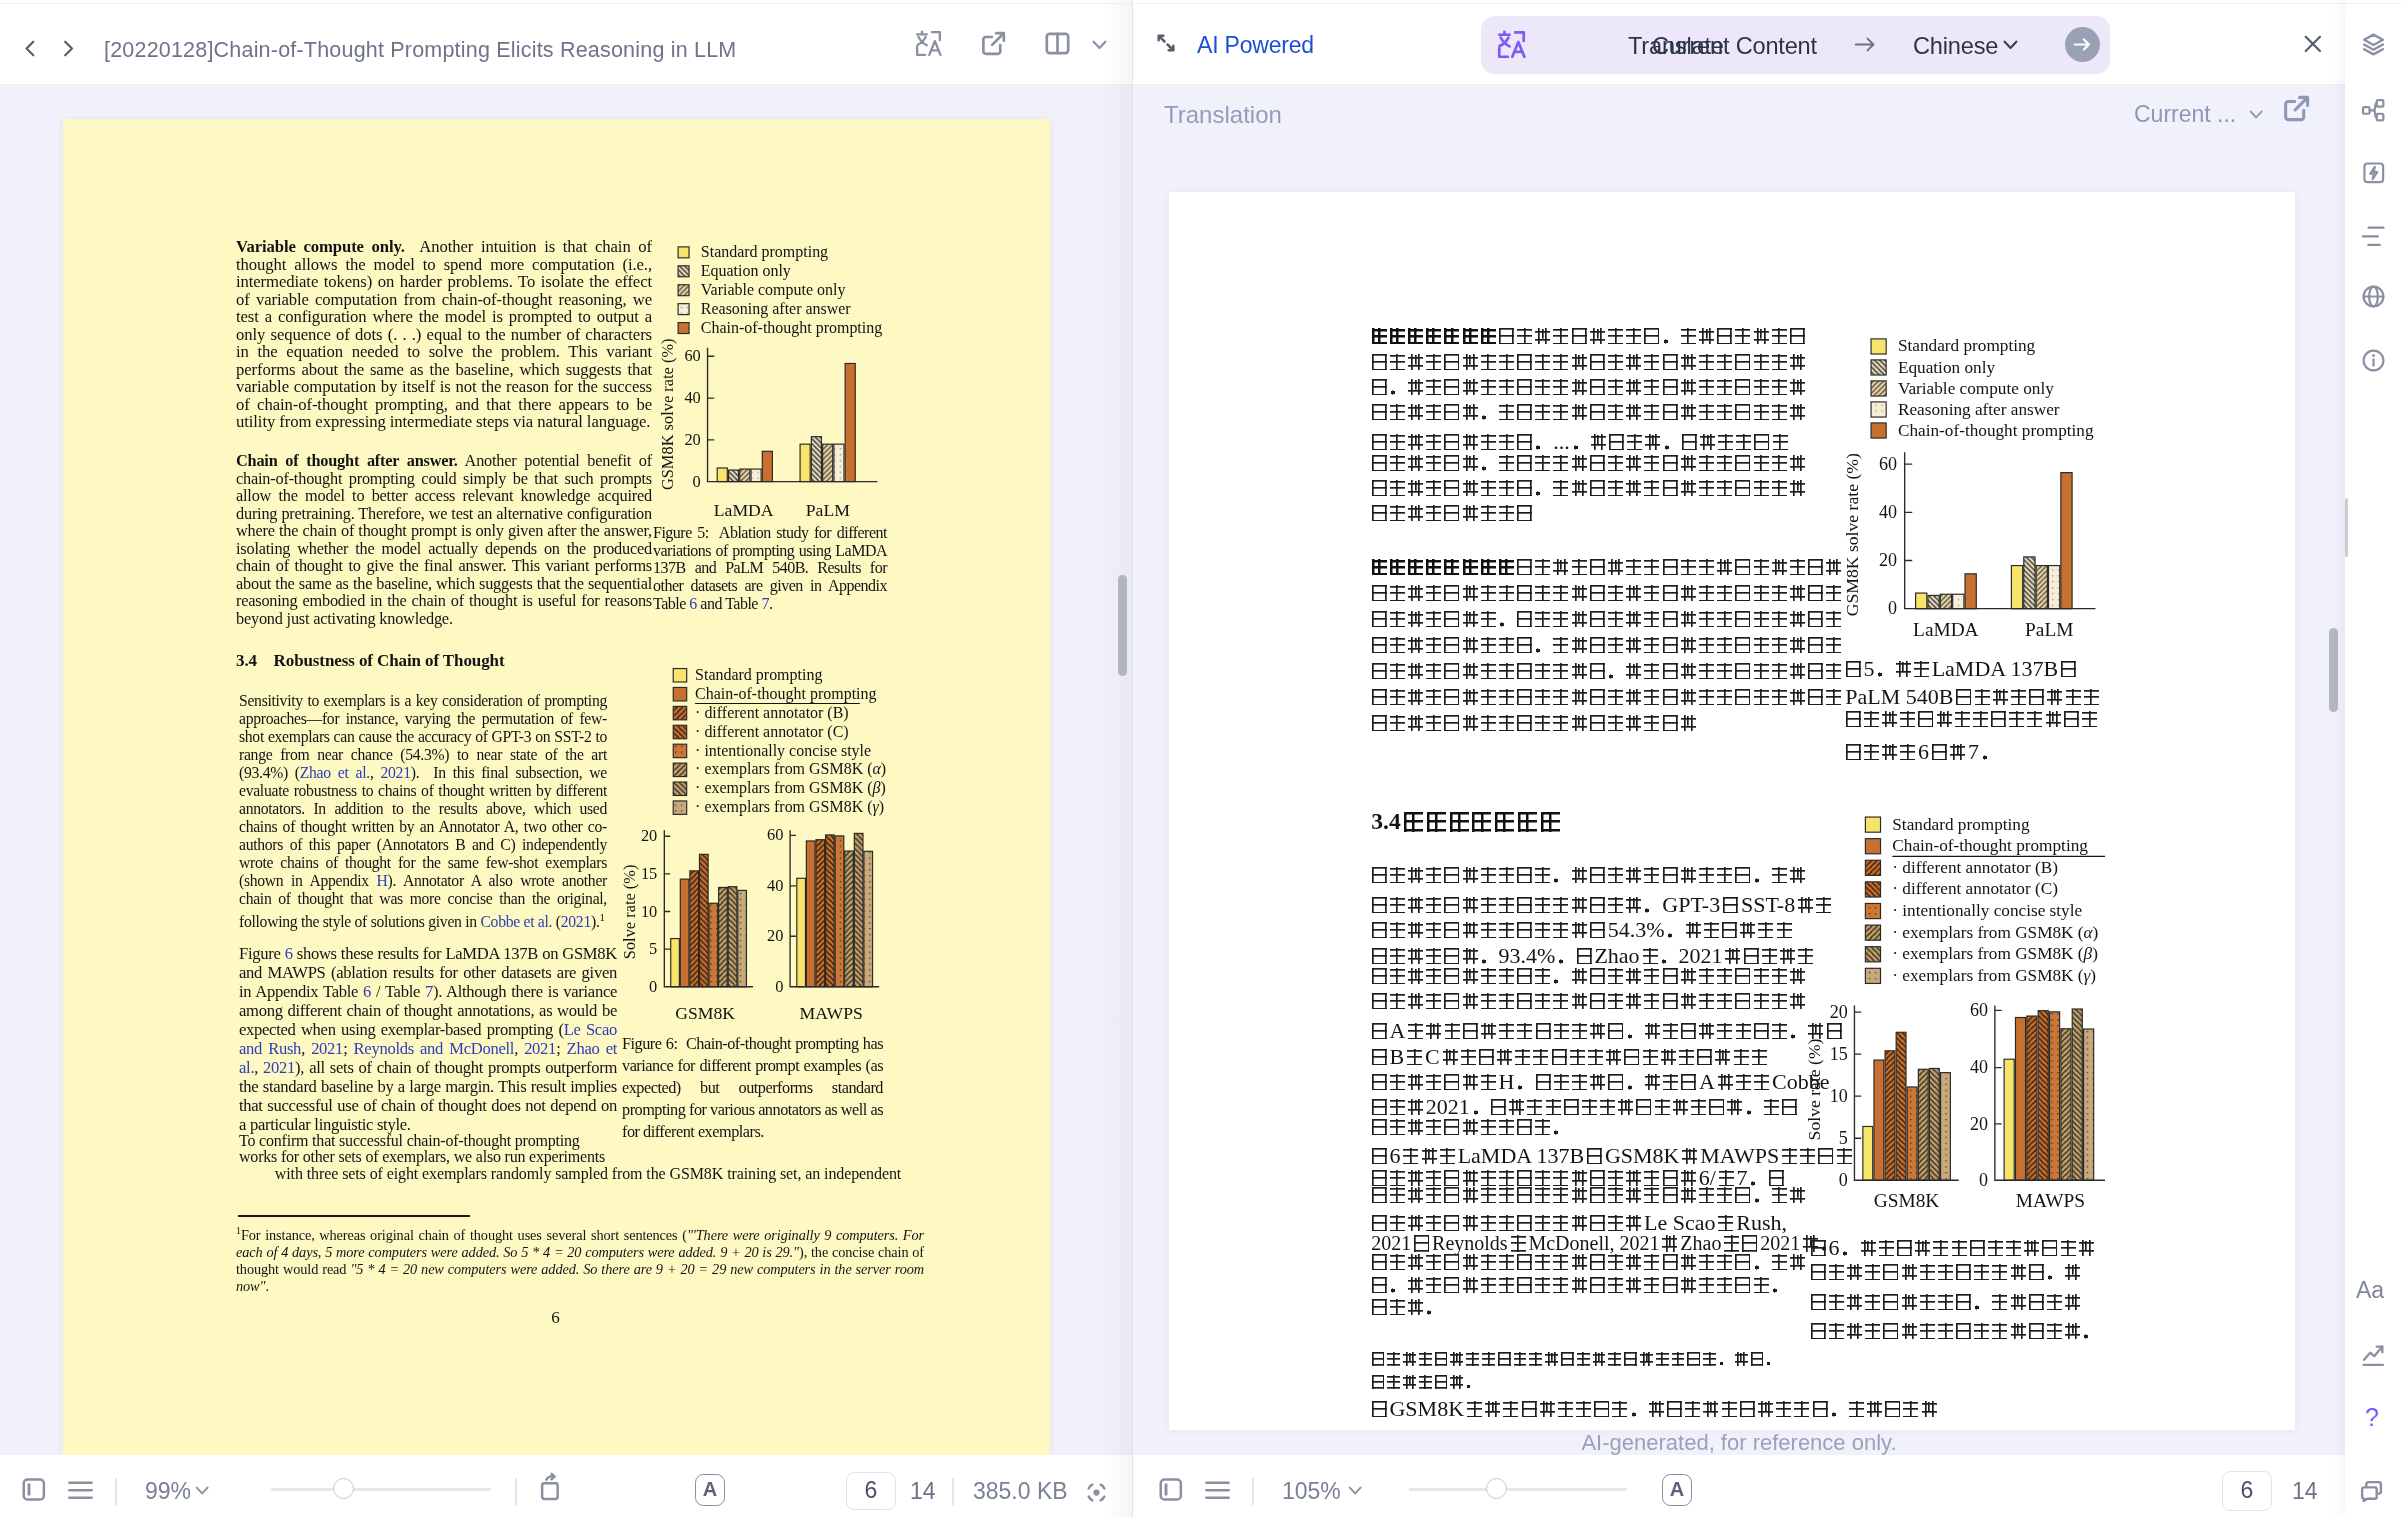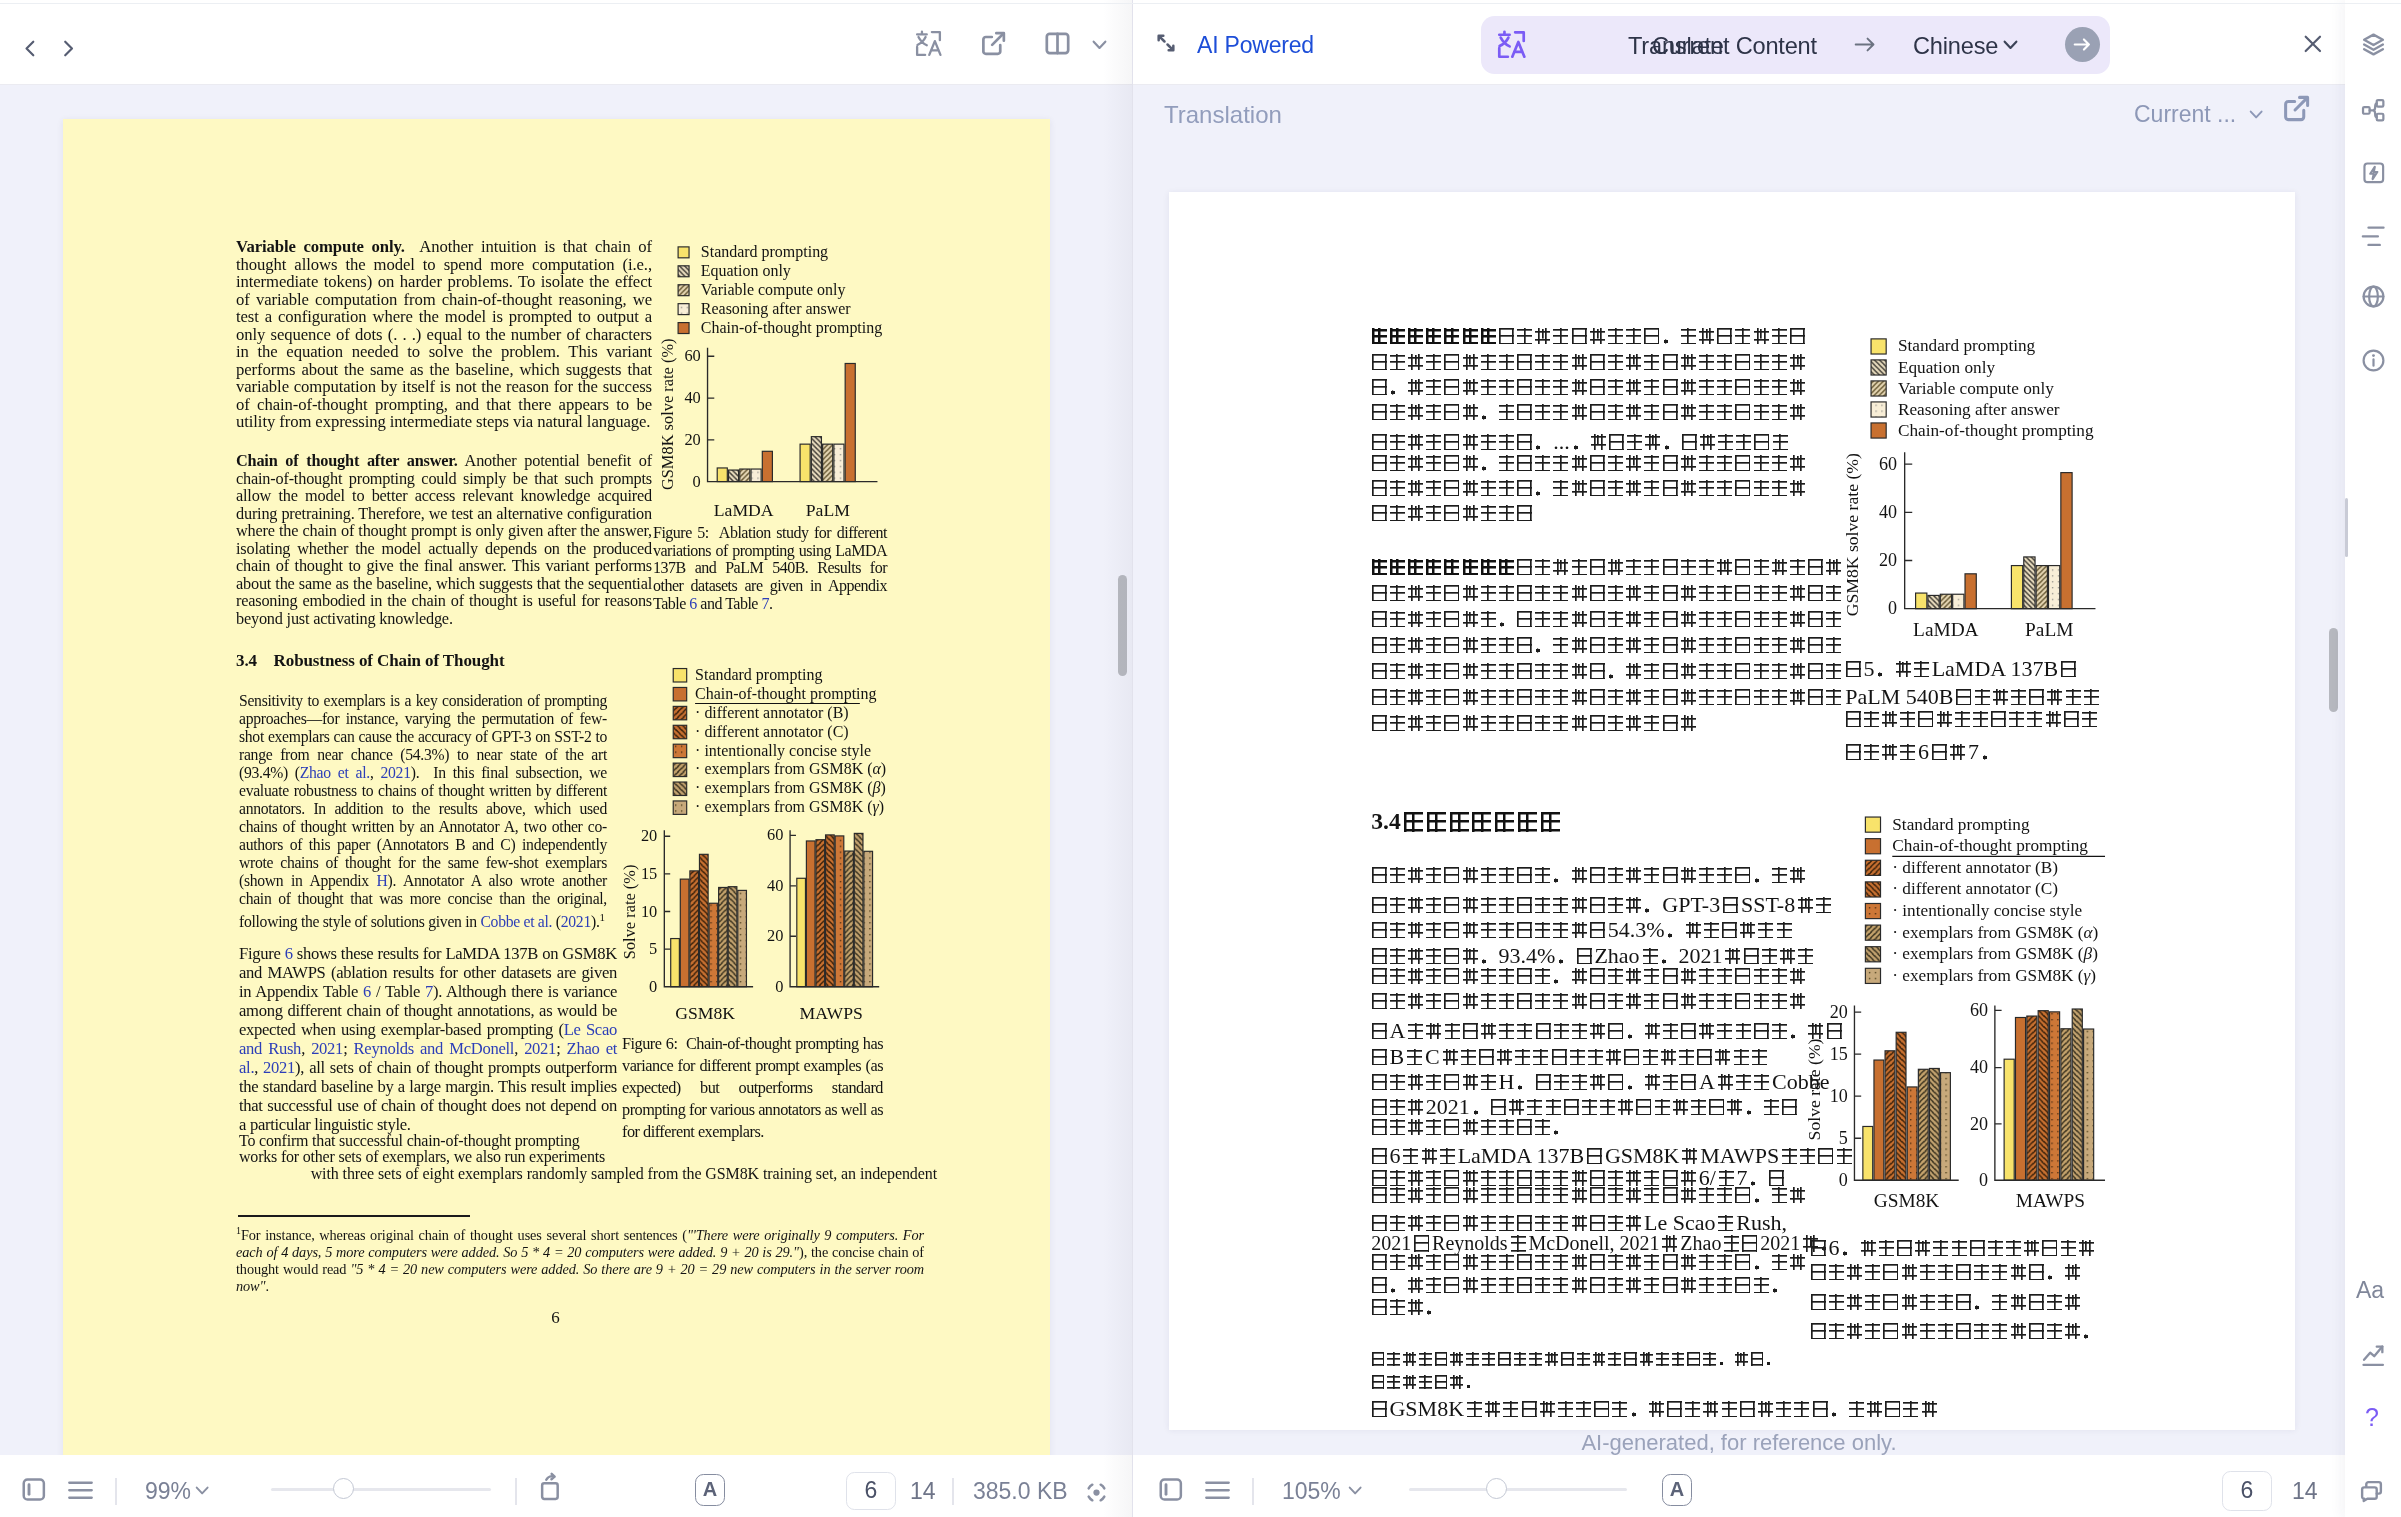--- a/index.html
+++ b/index.html
@@ -108,21 +108,21 @@
 <div id="app">
   <div id="leftpane">
     <div id="lpage">
       <div class="pp" style="left:173px;top:119px;width:416px;font-size:16.7px;line-height:17.5px;"><b>Variable compute only.</b>&nbsp; Another intuition is that chain of thought allows the model to spend more computation (i.e., intermediate tokens) on harder problems. To isolate the effect of variable computation from chain-of-thought reasoning, we test a configuration where the model is prompted to output a only sequence of dots (. . .) equal to the number of characters in the equation needed to solve the problem. This variant performs about the same as the baseline, which suggests that variable computation by itself is not the reason for the success of chain-of-thought prompting, and that there appears to be utility from expressing intermediate steps via natural language.</div>
       <div class="pp" style="left:173px;top:333px;width:416px;font-size:16.3px;line-height:17.5px;letter-spacing:-0.2px;"><b>Chain of thought after answer.</b> Another potential benefit of chain-of-thought prompting could simply be that such prompts allow the model to better access relevant knowledge acquired during pretraining. Therefore, we test an alternative configuration where the chain of thought prompt is only given after the answer, isolating whether the model actually depends on the produced chain of thought to give the final answer. This variant performs about the same as the baseline, which suggests that the sequential reasoning embodied in the chain of thought is useful for reasons beyond just activating knowledge.</div>
       <div class="pp" style="left:173px;top:533px;width:418px;font-weight:bold;font-size:17px;">3.4&nbsp;&nbsp;&nbsp;&nbsp;Robustness of Chain of Thought</div>
       <div class="pp" style="left:176px;top:573px;width:368px;font-size:15.7px;line-height:18px;letter-spacing:-0.3px;">Sensitivity to exemplars is a key consideration of prompting approaches—for instance, varying the permutation of few-shot exemplars can cause the accuracy of GPT-3 on SST-2 to range from near chance (54.3%) to near state of the art (93.4%) (<a>Zhao et al.</a>, <a>2021</a>).&nbsp; In this final subsection, we evaluate robustness to chains of thought written by different annotators. In addition to the results above, which used chains of thought written by an Annotator A, two other co-authors of this paper (Annotators B and C) independently wrote chains of thought for the same few-shot exemplars (shown in Appendix <a>H</a>). Annotator A also wrote another chain of thought that was more concise than the original, following the style of solutions given in <a>Cobbe et al.</a> (<a>2021</a>).<sup style="font-size:11px;">1</sup></div>
       <div class="pp" style="left:176px;top:825px;width:378px;font-size:16.6px;line-height:19px;letter-spacing:-0.3px;">Figure <a>6</a> shows these results for LaMDA 137B on GSM8K and MAWPS (ablation results for other datasets are given in Appendix Table <a>6</a> / Table <a>7</a>). Although there is variance among different chain of thought annotations, as would be expected when using exemplar-based prompting (<a>Le Scao and Rush</a>, <a>2021</a>; <a>Reynolds and McDonell</a>, <a>2021</a>; <a>Zhao et al.</a>, <a>2021</a>), all sets of chain of thought prompts outperform the standard baseline by a large margin. This result implies that successful use of chain of thought does not depend on a particular linguistic style.</div>
       <div class="pp" style="left:176px;top:1013px;width:421px;font-size:16px;white-space:nowrap;text-align:left;letter-spacing:-0.2px;">To confirm that successful chain-of-thought prompting</div>
         <div class="pp" style="left:176px;top:1029px;width:421px;font-size:16px;white-space:nowrap;text-align:left;letter-spacing:-0.2px;">works for other sets of exemplars, we also run experiments</div>
-      <div class="pp" style="left:176px;top:1046px;width:698px;white-space:nowrap;text-align:right;font-size:16px;">with three sets of eight exemplars randomly sampled from the GSM8K training set, an independent</div>
+      <div class="pp" style="left:176px;top:1046px;width:698px;white-space:nowrap;text-align:center;font-size:16px;">with three sets of eight exemplars randomly sampled from the GSM8K training set, an independent</div>
       <div class="abs" style="left:175px;top:1096px;width:232px;height:1.7px;background:#1a1a1a;"></div>
       <div class="pp" style="left:173px;top:1103px;width:688px;font-size:14.3px;line-height:17px;"><sup style="font-size:10px;">1</sup>For instance, whereas original chain of thought uses several short sentences (<i>"'There were originally 9 computers. For each of 4 days, 5 more computers were added. So 5 * 4 = 20 computers were added. 9 + 20 is 29."</i>), the concise chain of thought would read <i>"5 * 4 = 20 new computers were added. So there are 9 + 20 = 29 new computers in the server room now"</i>.</div>
       <div class="pp" style="left:173px;top:1190px;width:639px;text-align:center;font-size:17px;">6</div>
       <svg style="left:593px;top:122px;" width="236" height="286" viewBox="0 0 280 340">
         <defs>
           <pattern id="pbs" width="6" height="6" patternUnits="userSpaceOnUse">
               <rect width="6" height="6" fill="#e7dbbd"></rect>
               <path d="M-1 1 L5 7 M2 -2 L8 4 M-4 4 L2 10" stroke="#46423a" stroke-width="1.7"></path>
             </pattern>
           <pattern id="pfs" width="6" height="6" patternUnits="userSpaceOnUse">
@@ -439,20 +439,21 @@
   <div id="divider"></div>
     <div class="abs" style="left:0;top:3.4px;width:2401px;height:0.8px;background:#eceff3;z-index:21;"></div>
     <div class="abs" style="left:1103px;top:0;width:29px;height:1518px;background:linear-gradient(to right,rgba(120,120,140,0),rgba(120,120,140,0.07));z-index:19;"></div>
   <div id="header">
     <svg class="icd" style="left:24.4px;top:40px;" width="13.5" height="17" viewBox="0 0 16 20">
         <path d="M11 2 L3 10 L11 18"></path>
       </svg>
     <svg class="icd" style="left:61px;top:40px;" width="13.5" height="17" viewBox="0 0 16 20">
         <path d="M5 2 L13 10 L5 18"></path>
       </svg>
+    <div class="abs ui" style="left:104px;top:38px;font-size:21.5px;color:#6e7488;letter-spacing:0.2px;">[20220128]Chain-of-Thought Prompting Elicits Reasoning in LLM</div>
     <svg class="ic" style="left:915px;top:30px;stroke-width:2.4" width="27" height="27" viewBox="0 0 28 28">
         <path d="M7.2 1.8 v2.6 M2.2 4.6 h10 M11 7.3 C9.5 10.5 6 13.8 2.5 15.5 M3.6 7.3 C5.4 10.8 8.8 14.3 12.2 15.8 M17.5 2.2 h8.3 v8.3"></path>
         <path d="M2.2 17.5 v8.3 h8.3"></path>
         <path d="M14.8 25.8 L20.6 11.5 L26.4 25.8 M16.6 21.2 h8"></path>
       </svg>
     <svg class="ic" style="left:980px;top:30px;stroke-width:2.4" width="27" height="27" viewBox="0 0 24 24">
         <path d="M18 13.5 V19 a2.2 2.2 0 0 1 -2.2 2.2 H5.2 A2.2 2.2 0 0 1 3 19 V8.4 a2.2 2.2 0 0 1 2.2 -2.2 H10.5"></path>
         <path d="M14.5 2.8 H21.2 V9.5"></path>
         <path d="M10.8 13.2 L20.6 3.4"></path>
       </svg>

